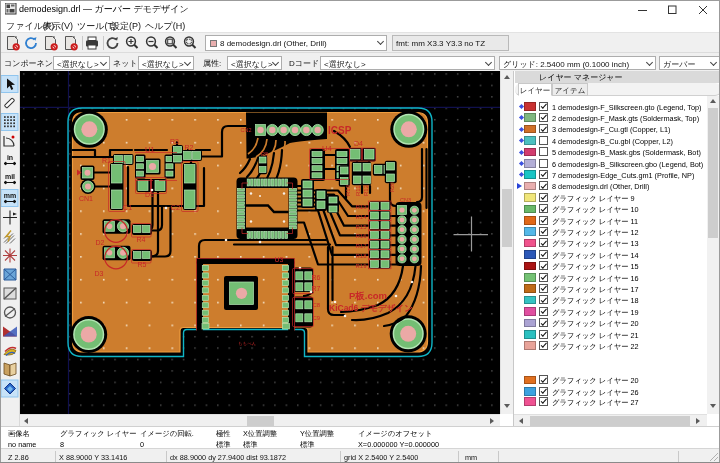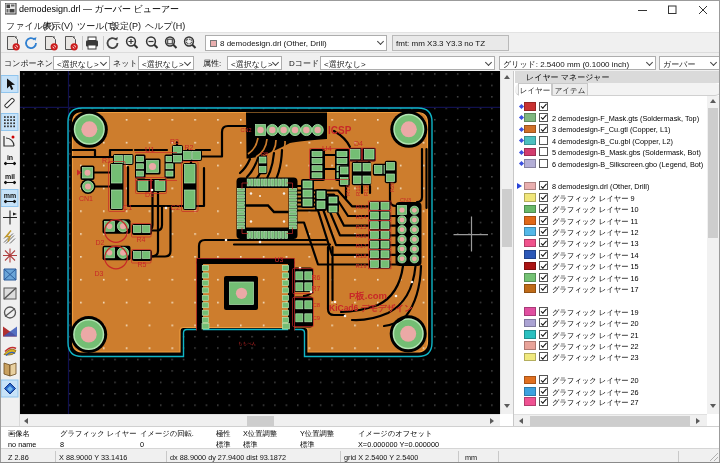--- a/index.html
+++ b/index.html
@@ -17,21 +17,21 @@
 .combo .tx { position:absolute; left:3px; top:2px; white-space:nowrap; overflow:hidden; }
 .combo .ar { position:absolute; right:2px; top:3px; width:6px; height:6px; }
 .chev { width:5px; height:5px; border-right:1px solid #444; border-bottom:1px solid #444; transform:rotate(45deg); }
 .vsep { position:absolute; top:3px; width:1px; height:14px; background:#c8c8c8; }
 #lefttb { left:0; top:71px; width:20px; height:355px; background:#f0f0f0; border-right:1px solid #d9d9d9; }
 #canvas-wrap { left:20px; top:71px; width:492px; height:343px; background:#000; }
 #vscroll { left:500px; top:71px; width:13px; height:343px; background:#f0f0f0; border-left:1px solid #e0e0e0; }
 #hscroll { left:20px; top:414px; width:480px; height:12px; background:#f0f0f0; border-top:1px solid #e0e0e0; }
 .thumb { position:absolute; background:#cdcdcd; }
 #panel { left:513px; top:71px; width:207px; height:355px; background:#fff; border-left:1px solid #c8c8c8; }
-#panel-cap { position:absolute; left:1px; top:0; width:206px; height:12px; background:#dadada; font-size:8px; color:#000; padding:1px 0 0 11px; }
+#panel-cap { position:absolute; left:1px; top:0; width:206px; height:12px; background:#dadada; font-size:8px; color:#000; padding:1px 0 0 24px; }
 #panel-tabs { position:absolute; left:1px; top:12px; width:206px; height:13px; background:#f3f3f3; border-bottom:1px solid #d0d0d0;border-radius:6px; }
 .tab { position:absolute; top:0; height:13px; font-size:7.5px; color:#222; border:1px solid #c8c8c8; padding-top:2px; text-align:center; }
 #rows { position:absolute; left:1px; top:25px; width:192px; height:318px; overflow:hidden; }
 .lrow { position:absolute; left:0; width:192px; height:11px; font-size:7.3px; color:#000; white-space:nowrap; }
 .lrow .dia { position:absolute; left:4px; top:3px; width:5px; height:5px; background:#3c50e0; transform:rotate(45deg) scale(0.72); }
 .lrow .tri { position:absolute; left:2px; top:2px; width:0; height:0; border-left:5px solid #2844d8; border-top:3.5px solid transparent; border-bottom:3.5px solid transparent; }
 .lrow .sw { position:absolute; left:9px; top:1px; width:12px; height:8.5px; border:1px solid rgba(0,0,0,0.25); }
 .lrow .cb { position:absolute; left:24px; top:0.5px; width:9px; height:9px; background:#fff; border:1px solid #565656; }
 .ck::after { content:""; position:absolute; left:1.3px; top:1.6px; width:4.6px; height:2.4px; border-left:1.4px solid #101010; border-bottom:1.4px solid #101010; transform:rotate(-48deg); }
 .tri { width:0; height:0; position:absolute; }
@@ -52,21 +52,21 @@
 <body>
 <div id="app">
   <div id="titlebar" class="abs">
     <svg class="abs" style="left:5px;top:3px" width="12" height="12" viewBox="0 0 12 12">
         <rect x="0" y="0" width="11" height="11" fill="#e8e8e8" stroke="#333" stroke-width="1"></rect>
         <rect x="1.5" y="1.5" width="3.5" height="3.5" fill="#444"></rect>
         <rect x="6" y="1.5" width="3.5" height="2" fill="#666"></rect>
         <rect x="1.5" y="6" width="2" height="3.5" fill="#666"></rect>
         <rect x="4.5" y="6" width="5" height="3.5" fill="#444"></rect>
       </svg>
-    <div id="title-text" class="abs">demodesign.drl — ガーバー ビューアー</div>
+    <div id="title-text" class="abs">demodesign.drl — ガーバー デモデザイン</div>
     <svg class="abs" style="left:637px;top:5px" width="80" height="10" viewBox="0 0 80 10">
       <line x1="1" y1="5.5" x2="10" y2="5.5" stroke="#333" stroke-width="1"></line>
       <rect x="31.5" y="1" width="7.5" height="7.5" fill="none" stroke="#333" stroke-width="1"></rect>
       <path d="M62,1 L70,9 M70,1 L62,9" stroke="#333" stroke-width="1"></path>
     </svg>
   </div>
   <div id="menubar" class="abs">
     <div class="menu-item" style="left:6px">ファイル(F)</div>
     <div class="menu-item" style="left:43px">表示(V)</div>
     <div class="menu-item" style="left:77px">ツール(T)</div>
@@ -615,20 +615,21 @@
     <div id="panel-cap">レイヤー マネージャー</div>
     <div id="panel-tabs">
       <div class="tab" style="left:3px;width:34px;background:#fff;border-bottom:1px solid #fff">レイヤー</div>
       <div class="tab" style="left:37px;width:36px;background:#ececec">アイテム</div>
     </div>
     <div id="rows">
         <div class="lrow" style="top:5.0px">
           <div class="dia"></div>
           <div class="sw" style="background:#c83232"></div>
           <div class="cb ck"></div>
+          <div class="lt">1 demodesign-F_Silkscreen.gto (Legend, Top)</div>
         </div>
 <div class="lrow" style="top:16.4px">
           <div class="dia"></div>
           <div class="sw" style="background:#7fb77f"></div>
           <div class="cb ck"></div>
           <div class="lt">2 demodesign-F_Mask.gts (Soldermask, Top)</div>
         </div>
 <div class="lrow" style="top:27.8px">
           <div class="dia"></div>
           <div class="sw" style="background:#d07028"></div>
@@ -646,20 +647,26 @@
           <div class="sw" style="background:#d23c6e"></div>
           <div class="cb"></div>
           <div class="lt">5 demodesign-B_Mask.gbs (Soldermask, Bot)</div>
         </div>
 <div class="lrow" style="top:62.0px">
           <div class="dia"></div>
           <div class="sw" style="background:#b3aed6"></div>
           <div class="cb"></div>
           <div class="lt">6 demodesign-B_Silkscreen.gbo (Legend, Bot)</div>
         </div>
+<div class="lrow" style="top:73.4px">
+          <div class="dia"></div>
+          <div class="sw" style="background:#19c5c5"></div>
+          <div class="cb ck"></div>
+          <div class="lt">7 demodesign-Edge_Cuts.gm1 (Profile, NP)</div>
+        </div>
 <div class="lrow" style="top:84.8px">
           <div class="tri"></div>
           <div class="sw" style="background:#e9afaf"></div>
           <div class="cb ck"></div>
           <div class="lt">8 demodesign.drl (Other, Drill)</div>
         </div>
 <div class="lrow" style="top:96.2px">
           <div class="sw" style="background:#f0e67a"></div>
           <div class="cb ck"></div>
           <div class="lt">グラフィック レイヤー 9</div>
@@ -697,44 +704,44 @@
 <div class="lrow" style="top:176.0px">
           <div class="sw" style="background:#74c274"></div>
           <div class="cb ck"></div>
           <div class="lt">グラフィック レイヤー 16</div>
         </div>
 <div class="lrow" style="top:187.4px">
           <div class="sw" style="background:#bf6b18"></div>
           <div class="cb ck"></div>
           <div class="lt">グラフィック レイヤー 17</div>
         </div>
+<div class="lrow" style="top:198.8px">
+          <div class="sw" style="background:#35c2c2"></div>
+          <div class="cb ck"></div>
+          <div class="lt">グラフィック レイヤー 18</div>
+        </div>
 <div class="lrow" style="top:210.2px">
           <div class="sw" style="background:#e04fa0"></div>
           <div class="cb ck"></div>
           <div class="lt">グラフィック レイヤー 19</div>
         </div>
 <div class="lrow" style="top:221.6px">
           <div class="sw" style="background:#aba3d3"></div>
           <div class="cb ck"></div>
           <div class="lt">グラフィック レイヤー 20</div>
         </div>
 <div class="lrow" style="top:233.0px">
           <div class="sw" style="background:#2bc0c0"></div>
           <div class="cb ck"></div>
           <div class="lt">グラフィック レイヤー 21</div>
         </div>
 <div class="lrow" style="top:244.4px">
           <div class="sw" style="background:#e8a399"></div>
           <div class="cb ck"></div>
           <div class="lt">グラフィック レイヤー 22</div>
-        </div>
-<div class="lrow" style="top:255.8px">
-          <div class="sw" style="background:#f0e97e"></div>
-          <div class="cb ck"></div>
-          <div class="lt">グラフィック レイヤー 23</div>
         </div>
 <div class="lrow" style="top:278.6px">
           <div class="sw" style="background:#e07020"></div>
           <div class="cb ck"></div>
           <div class="lt">グラフィック レイヤー 20</div>
         </div>
 <div class="lrow" style="top:290.0px">
           <div class="sw" style="background:#3ca2e0"></div>
           <div class="cb ck"></div>
           <div class="lt">グラフィック レイヤー 26</div>

